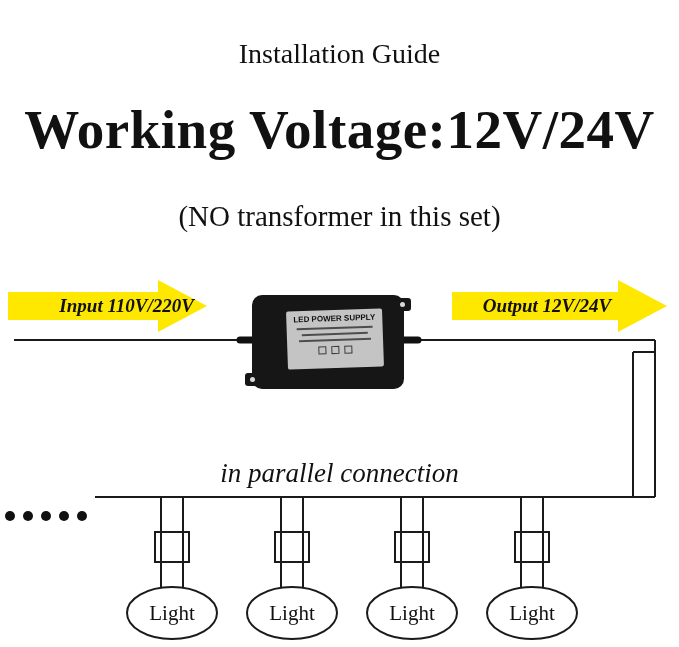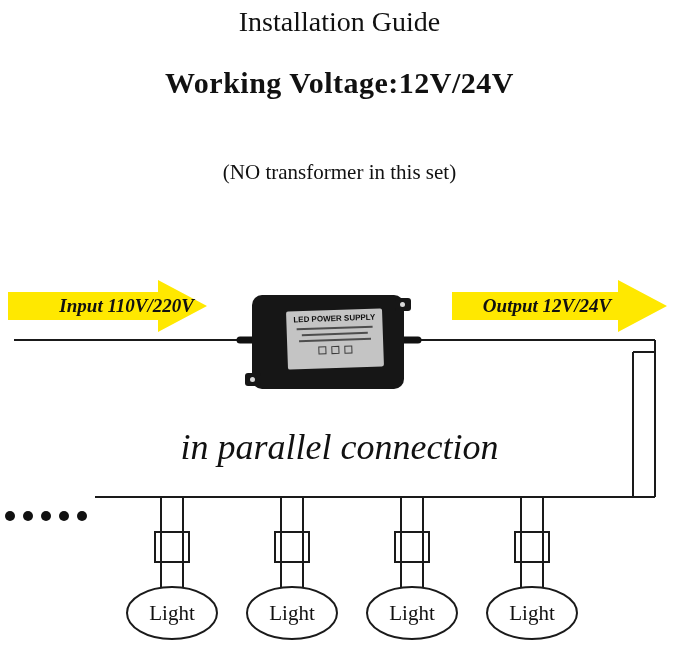--- a/index.html
+++ b/index.html
@@ -1,22 +1,22 @@
 <!DOCTYPE html>
 <html><head>
 <meta charset="utf-8">
 <style>
   html,body{margin:0;padding:0;}
   body{width:679px;height:647px;background:#fff;color:#111;font-family:"Liberation Serif",serif;}
   .page{position:relative;width:679px;height:647px;overflow:hidden;background:#fff;}
-  .centered{position:absolute;left:0;width:100%;text-align:center;}
+  .centered{position:absolute;left:0;width:100%;text-align:center;margin-top:32px;}
   .title{top:6px;font-size:28px;}
-  .voltage{top:66px;font-size:30px;font-weight:bold;letter-spacing:.5px;}
-  .note{top:160px;font-size:21px;}
-  .parallel{top:426px;font-size:36px;font-style:italic;}
+  .voltage{top:66px;font-size:55px;font-weight:bold;letter-spacing:.5px;}
+  .note{top:168px;font-size:29px;}
+  .parallel{top:426px;font-size:27px;font-style:italic;}
   .arrow-label{position:absolute;z-index:3;font-size:19px;font-weight:bold;font-style:italic;text-align:center;white-space:nowrap;}
   #input-label{left:12px;top:295px;width:182px;text-align:right;}
   #output-label{left:454px;top:295px;width:186px;}
   svg.wiring{position:absolute;left:0;top:0;z-index:1;}
   .wire{stroke:#1a1a1a;stroke-width:2;fill:none;}
   .wire-thick{stroke:#111;stroke-width:7;fill:none;stroke-linecap:round;}
   .conn-rect{fill:none;stroke:#1a1a1a;stroke-width:2;}
   .bulb{fill:#fff;stroke:#1a1a1a;stroke-width:2;}
   .dot{fill:#111;}
   .light-text{font-family:"Liberation Serif",serif;font-size:21px;fill:#111;}

